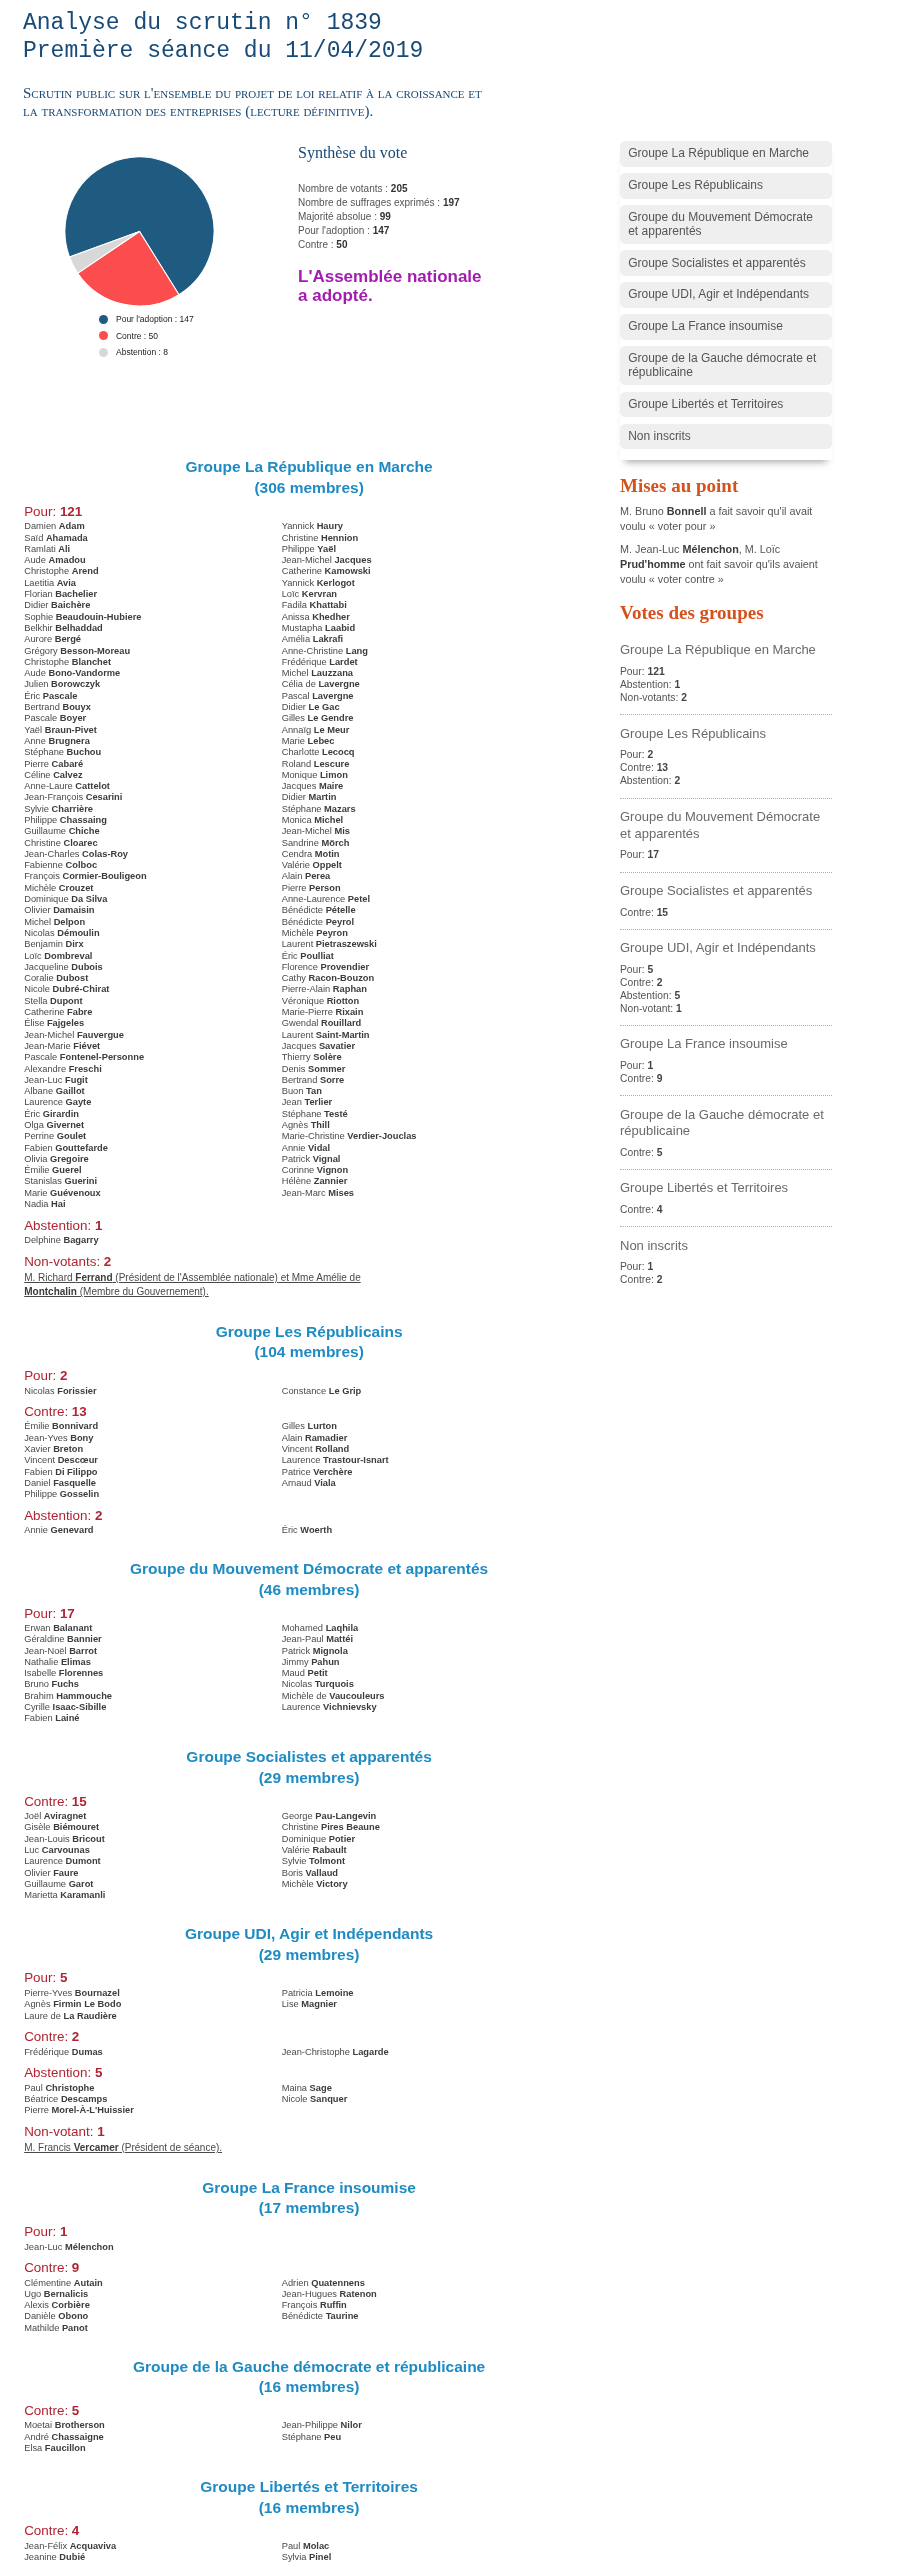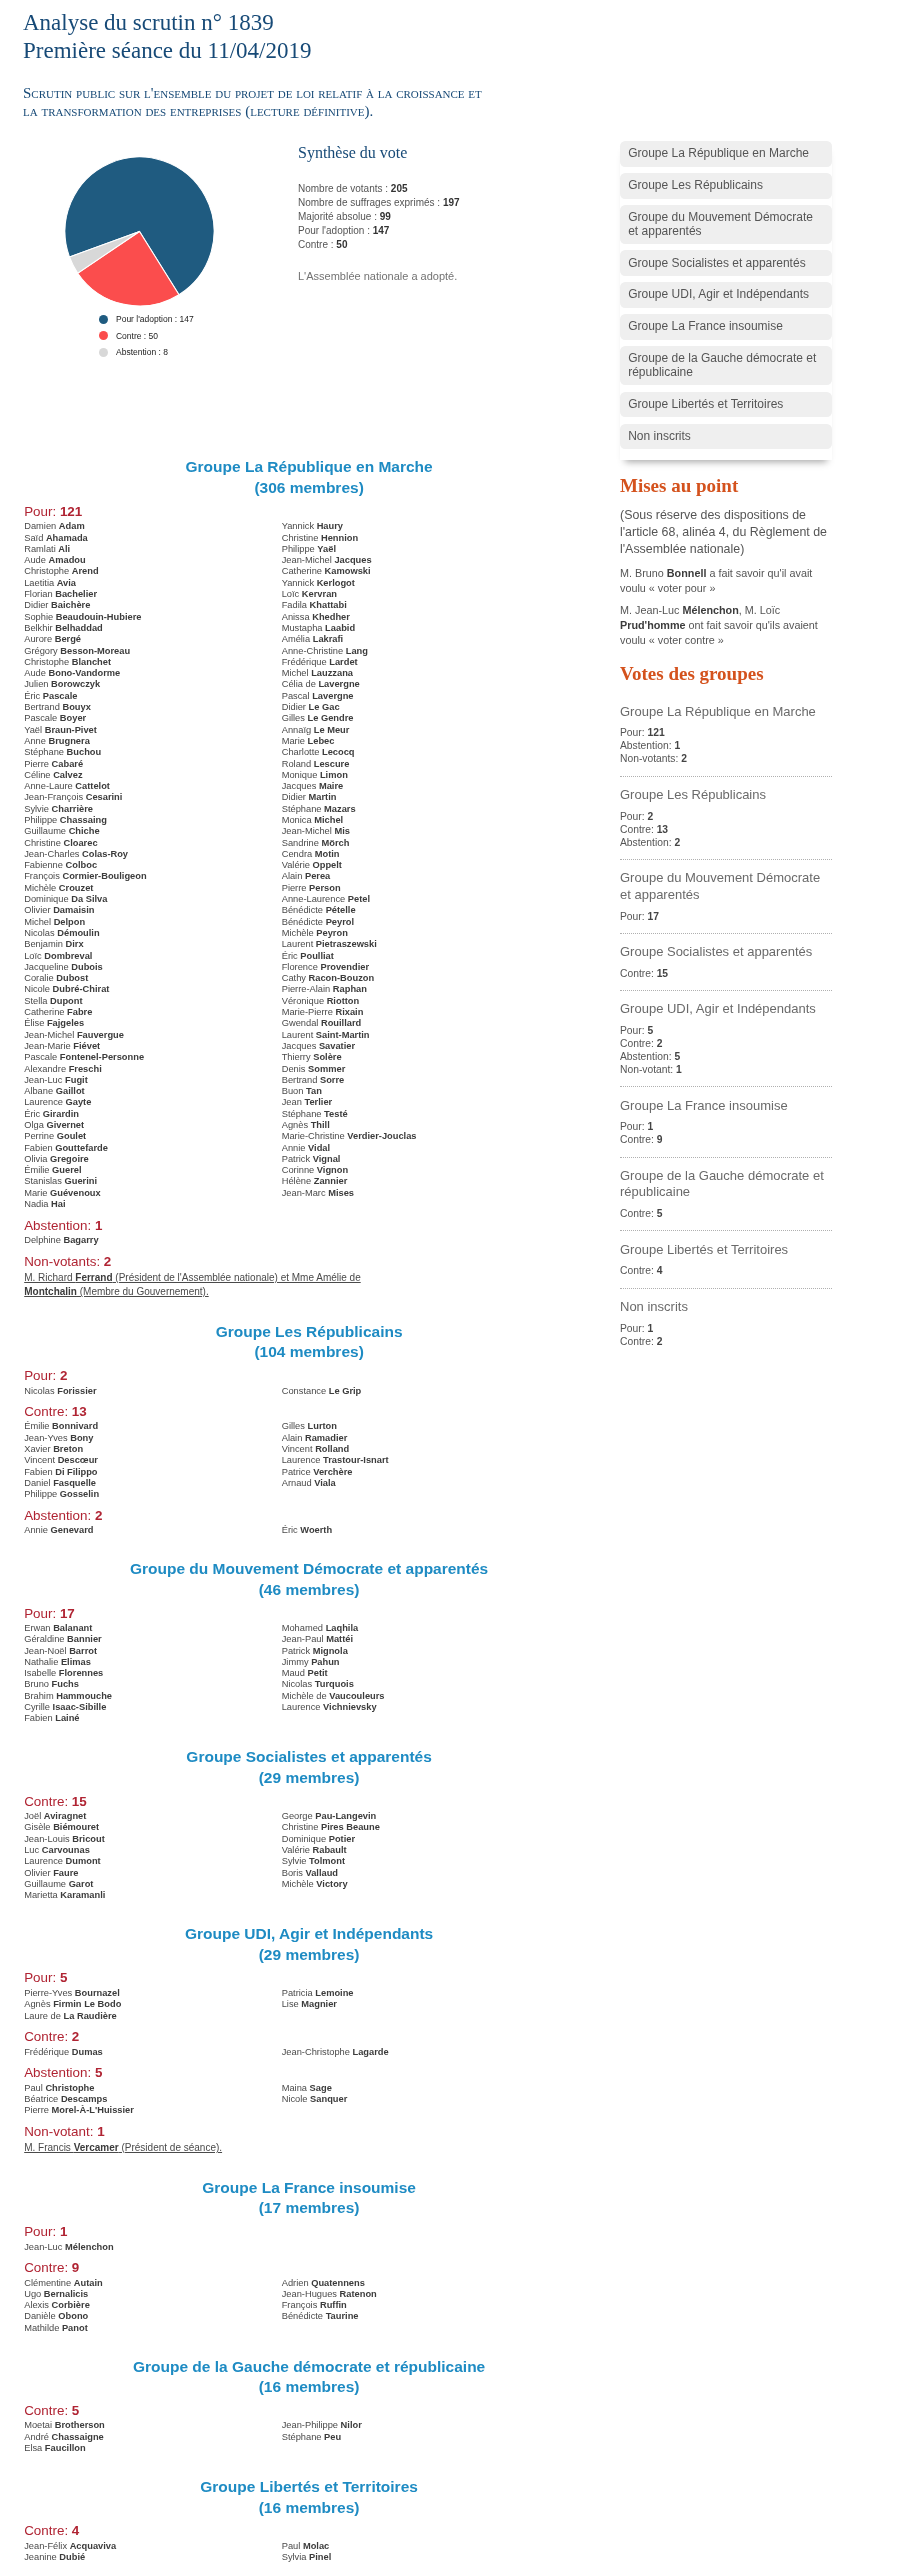--- a/index.html
+++ b/index.html
@@ -3,21 +3,21 @@
 <meta charset="utf-8">
 <style>
   html,body{margin:0;padding:0;}
   body{
     position:relative;width:900px;height:2758px;overflow:hidden;
     background:#fff;font-family:"Liberation Sans",sans-serif;color:#3f3f3f;
   }
   
   .page-header{position:absolute;left:23px;top:9.3px;width:567px;}
   .page-header h1{
-    margin:0;font-family:Liberation Serif, serif;font-weight:normal;
+    margin:0;font-family:Liberation Mono, monospace;font-weight:normal;
     font-size:23px;line-height:28px;color:#174a77;
   }
   .subtitle{
     margin:20px 0 0 0;font-family:"Liberation Serif",serif;
     font-variant:small-caps;font-size:15px;line-height:17.5px;color:#174a77;max-width:474px;
   }
   
   .pie{position:absolute;left:65px;top:157px;width:149px;height:149px;}
   .legend{position:absolute;left:99px;top:311px;}
   .legend-row{display:flex;align-items:center;height:16.5px;}
@@ -26,22 +26,22 @@
   
   .synthese{position:absolute;left:298px;top:144px;width:289px;}
   .synthese h2{
     margin:0;font-family:"Liberation Serif",serif;font-weight:normal;
     font-size:16px;color:#174a77;
   }
   .synthese ul{list-style:none;margin:19.6px 0 0 0;padding:0;}
   .synthese li{font-size:10px;line-height:14px;color:#555;}
   .synthese li b{color:#333;}
   .verdict{
-    margin:15.5px 0 0 0;font-size:11px;line-height:19px;font-weight:normal;
-    color:#737373;max-width:185px;
+    margin:15.5px 0 0 0;font-size:17px;line-height:19px;font-weight:bold;
+    color:#a21caf;max-width:185px;
   }
   
   .sidebar{position:absolute;left:620px;top:141px;width:212px;}
   .btn-stack{padding-bottom:4.1px;box-shadow:0 7.2px 7.2px -5.2px rgba(0,0,0,.35);}
   .group-btn{
     background:#efefef;border-radius:5.2px;padding:6.2px 8.2px;margin-bottom:6.2px;
     font-size:12px;line-height:13.4px;color:#555;cursor:pointer;
   }
   .side-sec h3{
     margin:15.5px 0 0 0;font-family:"Liberation Serif",serif;font-weight:bold;
@@ -128,21 +128,20 @@
       <div class="group-btn">Groupe du Mouvement Démocrate et apparentés</div>
       <div class="group-btn">Groupe Socialistes et apparentés</div>
       <div class="group-btn">Groupe UDI, Agir et Indépendants</div>
       <div class="group-btn">Groupe La France insoumise</div>
       <div class="group-btn">Groupe de la Gauche démocrate et républicaine</div>
       <div class="group-btn">Groupe Libertés et Territoires</div>
       <div class="group-btn">Non inscrits</div>
     </nav>
   <section class="side-sec">
     <h3>Mises au point</h3>
-    <p class="map-note">(Sous réserve des dispositions de l'article 68, alinéa 4, du Règlement de l'Assemblée nationale)</p>
     <div id="map-paragraphs">
         <p class="map-para">M. Bruno <b>Bonnell</b> a fait savoir qu'il avait voulu « voter pour »</p>
         <p class="map-para">M. Jean-Luc <b>Mélenchon</b>, M. Loïc <b>Prud'homme</b> ont fait savoir qu'ils avaient voulu « voter contre »</p>
       </div>
   </section>
   <section class="side-sec">
     <h3>Votes des groupes</h3>
     <div class="vdg" id="vdg-groups">
         <div class="vdg-block">
           <div class="vdg-name">Groupe La République en Marche</div>

